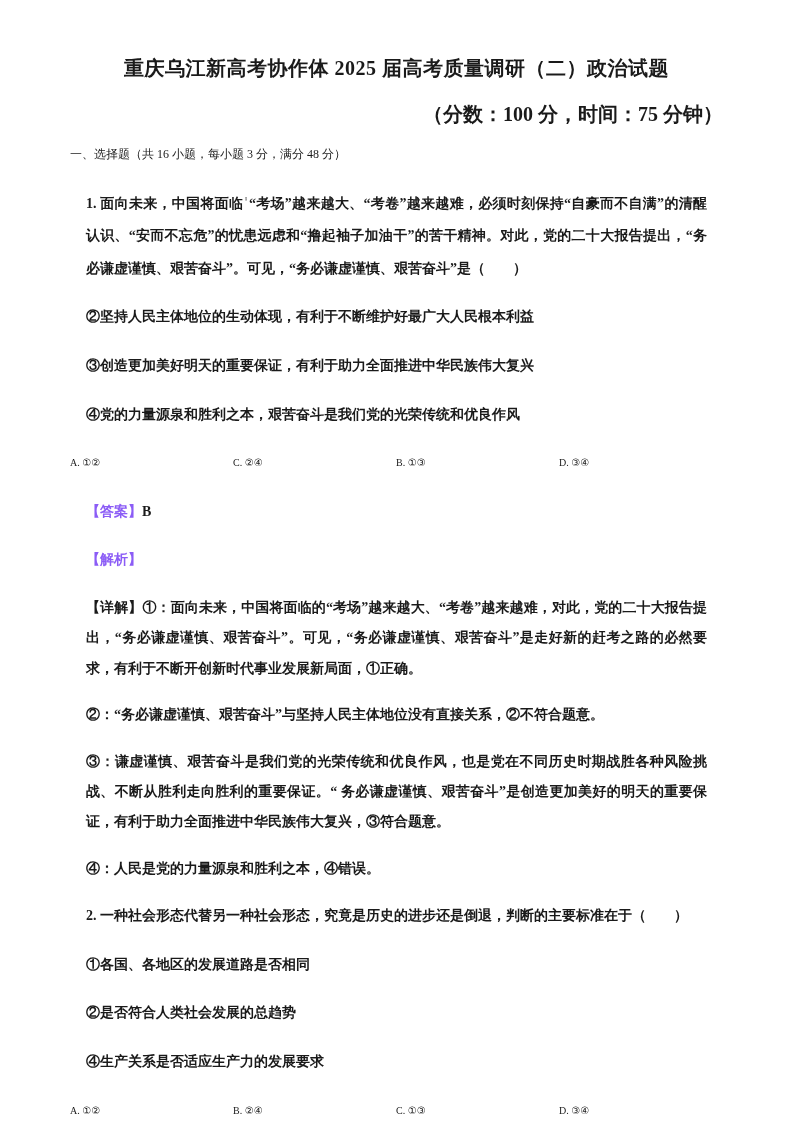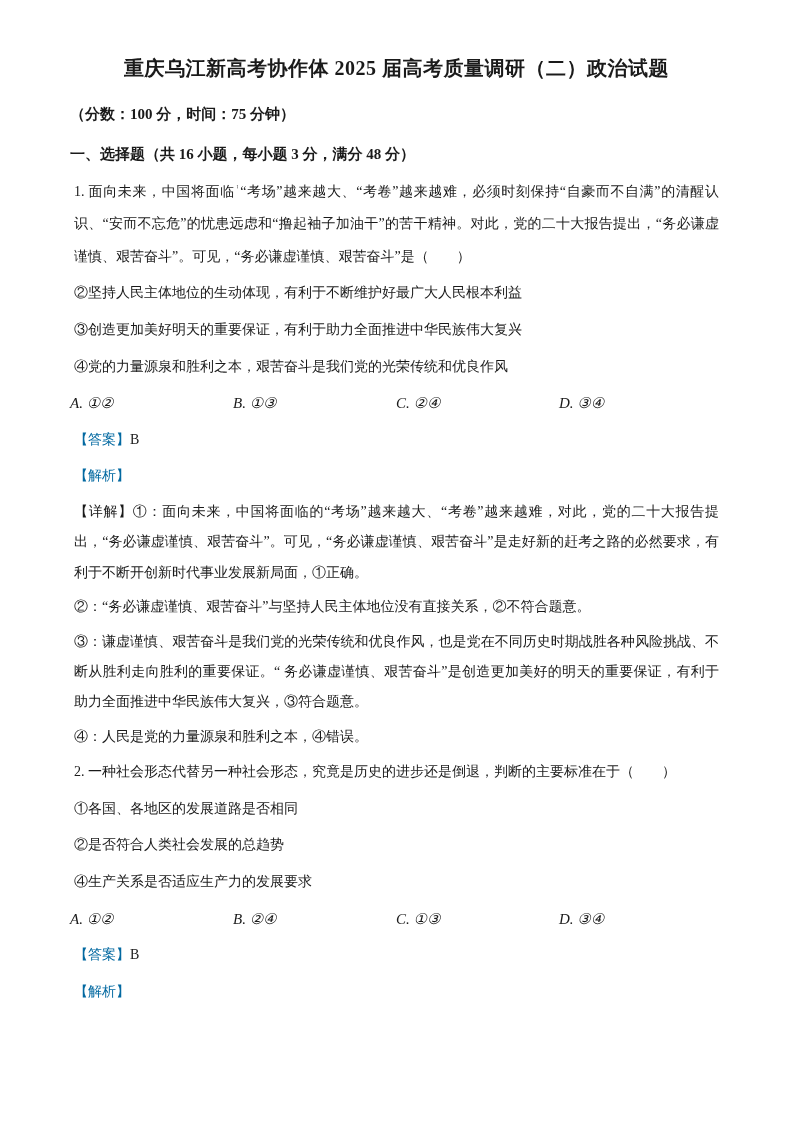--- a/index.html
+++ b/index.html
@@ -18,50 +18,50 @@
   .exam-title {
     margin: 8px 0 0 0;
     text-align: center;
     font-size: 20px;
     font-weight: bold;
     letter-spacing: 0.5px;
     line-height: 28px;
   }
   .exam-meta {
     margin: 21px 0 0 0;
-    text-align: left;
-    font-size: 15px;
+    text-align: right;
+    font-size: 20px;
     font-weight: bold;
     line-height: 22px;
   }
   .section-heading {
     margin: 16px 0 0 0;
-    font-size: 15px;
-    font-weight: bold;
+    font-size: 12px;
+    font-weight: normal;
     line-height: 26px;
   }
   .line {
-    margin: 4px;
+    margin: 16px;
     font-size: 14px;
     line-height: 32.6px;
     text-align: justify;
     text-justify: inter-ideograph;
+    font-weight: bold;
   }
   .expl {
     line-height: 30.4px;
   }
   .choices {
     display: flex;
-    font-size: 15px;
+    font-size: 10px;
     line-height: 32.6px;
-    font-style: italic;
   }
   .choices span { width: 163px; }
   .choices span:last-child { width: auto; text-align: center; }
-  .blue { color: #0369a1; }
+  .blue { color: #8b5cf6; }
   sup.annot {
     font-size: 9px;
     vertical-align: super;
     color: #444;
     padding: 0 2px;
   }
 </style>
 </head>
 <body>
 
@@ -73,22 +73,22 @@
 
   <div>
     <p class="line"><span>1. 面向未来，中国将面临</span><sup class="annot">ᵎ</sup><span>“考场”越来越大、“考卷”越来越难，必须时刻保持“自豪而不自满”的清醒认识、“安而不忘危”的忧患远虑和“撸起袖子加油干”的苦干精神。对此，党的二十大报告提出，“务必谦虚谨慎、艰苦奋斗”。可见，“务必谦虚谨慎、艰苦奋斗”是（　　）</span></p>
 
     <p class="line">②坚持人民主体地位的生动体现，有利于不断维护好最广大人民根本利益</p>
     <p class="line">③创造更加美好明天的重要保证，有利于助力全面推进中华民族伟大复兴</p>
     <p class="line">④党的力量源泉和胜利之本，艰苦奋斗是我们党的光荣传统和优良作风</p>
 
     <div class="choices">
       <span>A. ①②</span>
+      <span>C. ②④</span>
       <span>B. ①③</span>
-      <span>C. ②④</span>
       <span>D. ③④</span>
     </div>
 
     <p class="line"><span class="blue">【答案】</span><span>B</span></p>
     <p class="line"><span class="blue">【解析】</span></p>
 
     <p class="line expl">【详解】①：面向未来，中国将面临的“考场”越来越大、“考卷”越来越难，对此，党的二十大报告提出，“务必谦虚谨慎、艰苦奋斗”。可见，“务必谦虚谨慎、艰苦奋斗”是走好新的赶考之路的必然要求，有利于不断开创新时代事业发展新局面，①正确。</p>
     <p class="line expl">②：“务必谦虚谨慎、艰苦奋斗”与坚持人民主体地位没有直接关系，②不符合题意。</p>
     <p class="line expl">③：谦虚谨慎、艰苦奋斗是我们党的光荣传统和优良作风，也是党在不同历史时期战胜各种风险挑战、不断从胜利走向胜利的重要保证。“ 务必谦虚谨慎、艰苦奋斗”是创造更加美好的明天的重要保证，有利于助力全面推进中华民族伟大复兴，③符合题意。</p>
     <p class="line expl">④：人民是党的力量源泉和胜利之本，④错误。</p>

